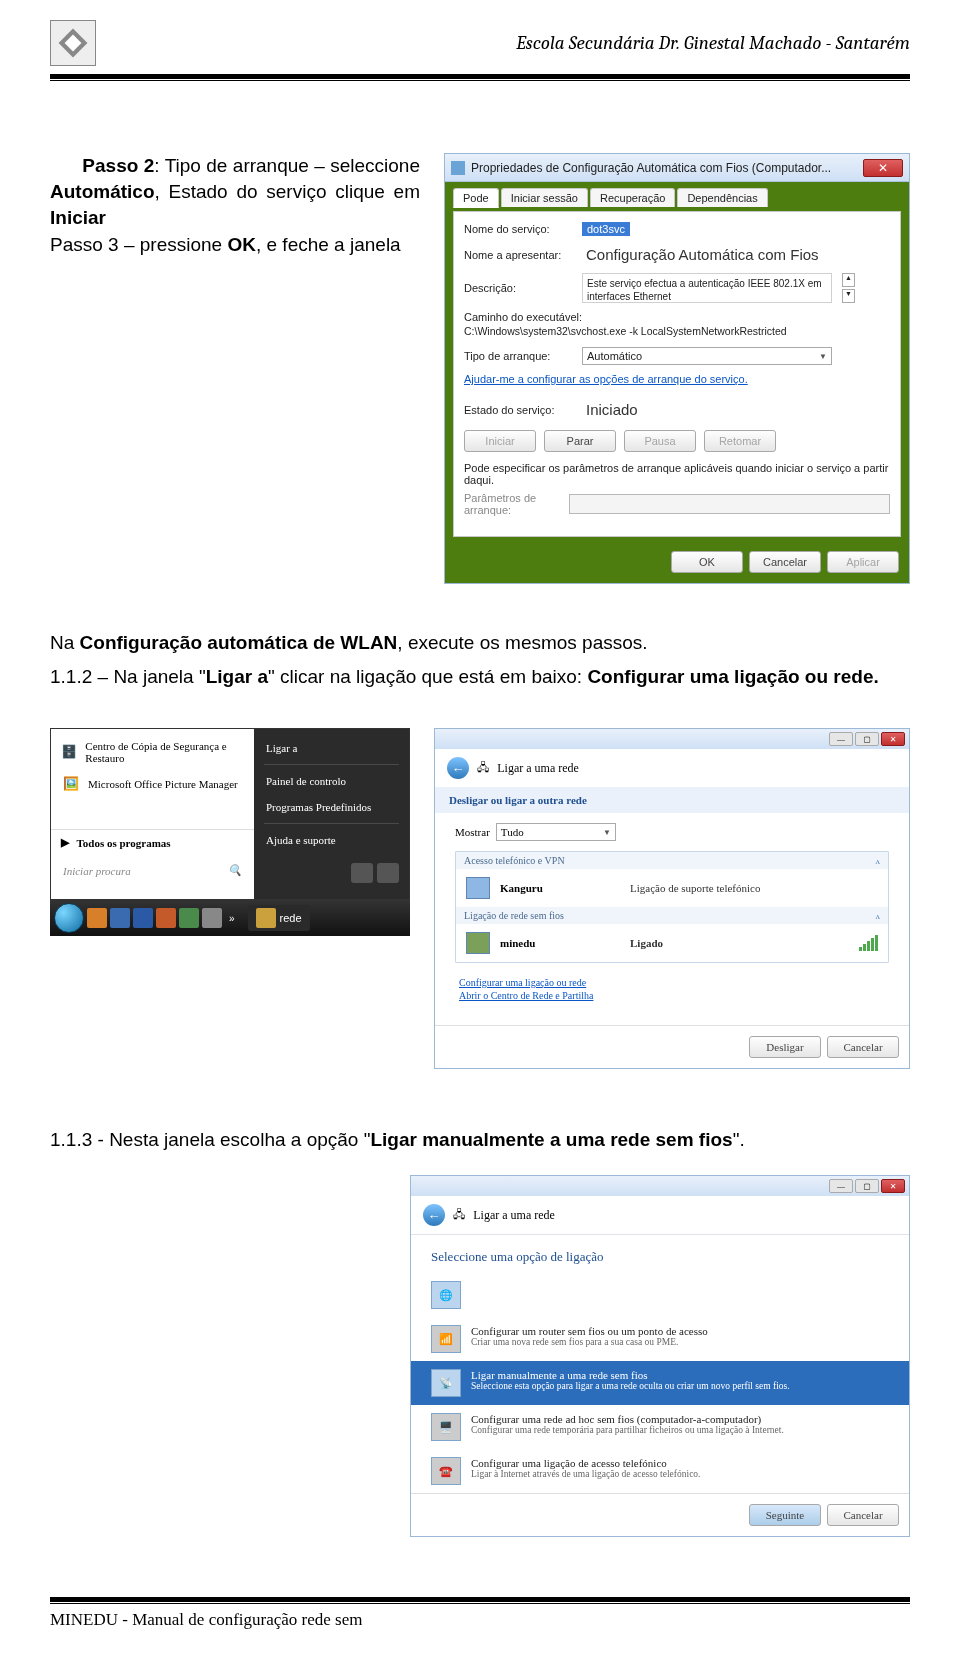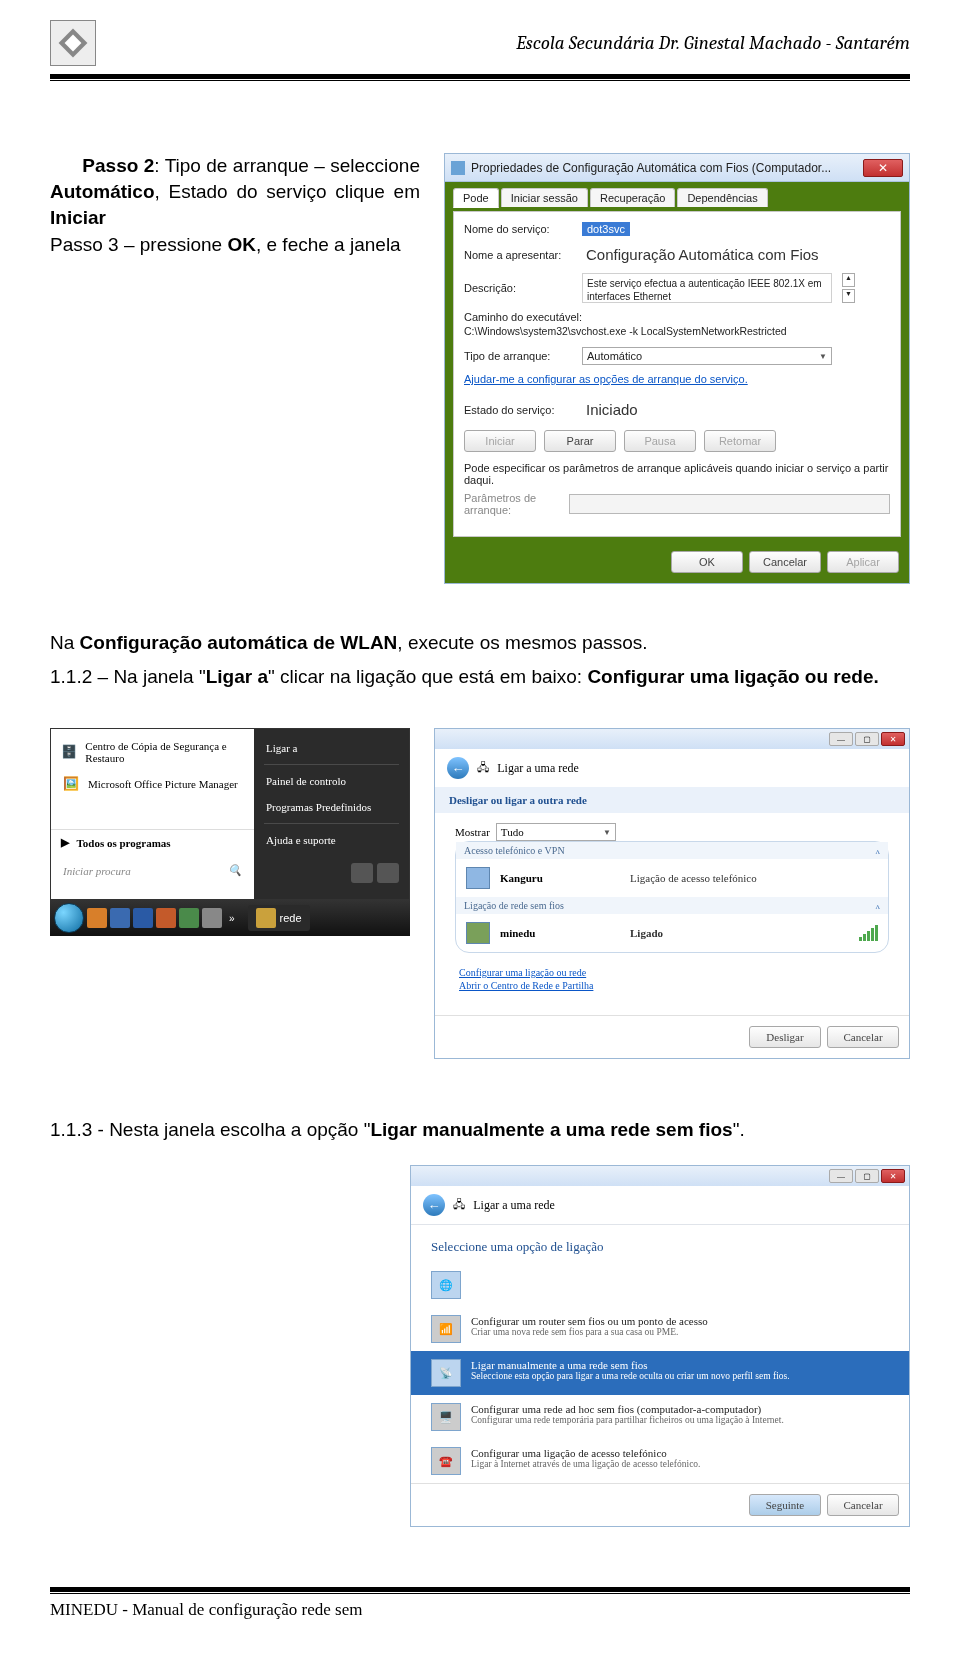--- a/index.html
+++ b/index.html
@@ -55,22 +55,22 @@
   .folder{background:#caa13c}
   .netdlg{flex:1;border:1px solid #9bb8d6;background:#fff;font-family:"Segoe UI",Tahoma;font-size:11px}
   .wintop{height:20px;background:linear-gradient(#e8f0fa,#cfe0f5);display:flex;justify-content:flex-end;align-items:center;gap:2px;padding:0 4px}
   .wbtn{width:24px;height:14px;border:1px solid #aaa;background:#e6e6e6;border-radius:2px;font-size:8px;display:flex;align-items:center;justify-content:center}
   .wbtn.red{background:linear-gradient(#e06060,#c23030);color:#fff;border-color:#8a1a1a}
   .nbar{display:flex;align-items:center;gap:8px;padding:8px 12px}
   .back{width:22px;height:22px;border-radius:50%;background:linear-gradient(#7fc3ff,#2d7abb);display:flex;align-items:center;justify-content:center;color:#fff;font-size:13px}
   .ntitle{font-size:12px}
   .blueband{background:#eaf1fa;padding:7px 14px;font-weight:bold;color:#205090;font-size:11px}
   .nbody{padding:10px 20px}
-  .mostrar{display:flex;align-items:center;gap:6px;}
-  .bordbox{border:1px solid #c8d8ea;border-radius:14px}
+  .mostrar{display:flex;align-items:center;gap:6px;margin-bottom:10px}
+  .bordbox{border:1px solid #c8d8ea;border-radius:1px}
   .grphdr{background:#f0f5fb;color:#4a6a90;font-size:10px;padding:3px 8px;display:flex;justify-content:space-between;align-items:center}
   .up{color:#5a88c0;font-size:9px}
   .conn{display:flex;align-items:center;gap:10px;padding:8px 10px}
   .cico{width:24px;height:22px;background:#8fb7e3;border:1px solid #5e86b0}
   .cname{font-weight:bold;font-size:11px;width:120px}
   .cstat{font-size:11px;color:#333}
   .sig{margin-left:auto;display:flex;gap:1px;align-items:flex-end}
   .sig span{width:3px;background:#4ea84e}
   .links{margin:14px 4px}
   .links div{font-size:10px;color:#0a56c7;text-decoration:underline;margin:2px 0}
@@ -249,21 +249,21 @@
             </div>
         </div>
         <div class="bordbox">
           <div class="grphdr">
               <span>Acesso telefónico e VPN</span>
               <span class="up">ʌ</span>
             </div>
           <div class="conn">
               <div class="cico"></div>
               <div class="cname">Kanguru</div>
-              <div class="cstat">Ligação de acesso telefónico</div>
+              <div class="cstat">Ligação de suporte telefónico</div>
             </div>
           <div class="grphdr">
               <span>Ligação de rede sem fios</span>
               <span class="up">ʌ</span>
             </div>
           <div class="conn">
               <div class="cico" style="background:#7aa05a"></div>
               <div class="cname">minedu</div>
               <div class="cstat" style="font-weight:bold">Ligado</div>
               <div class="sig">

